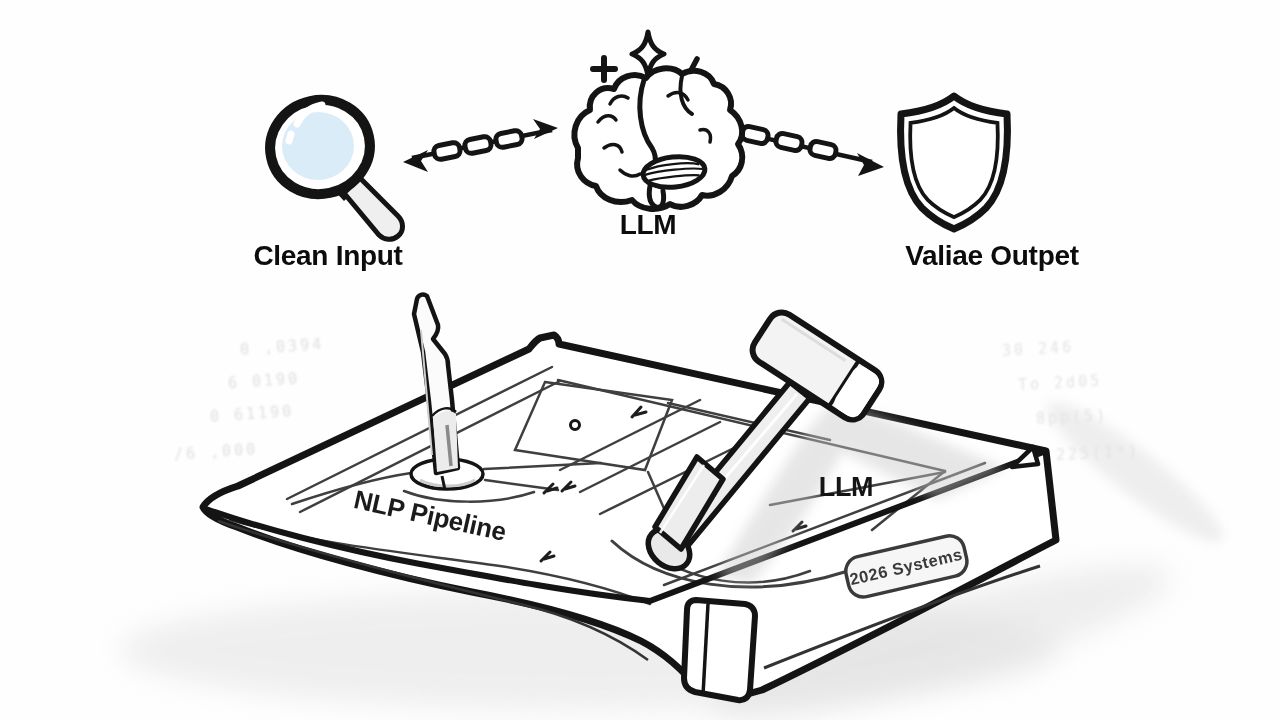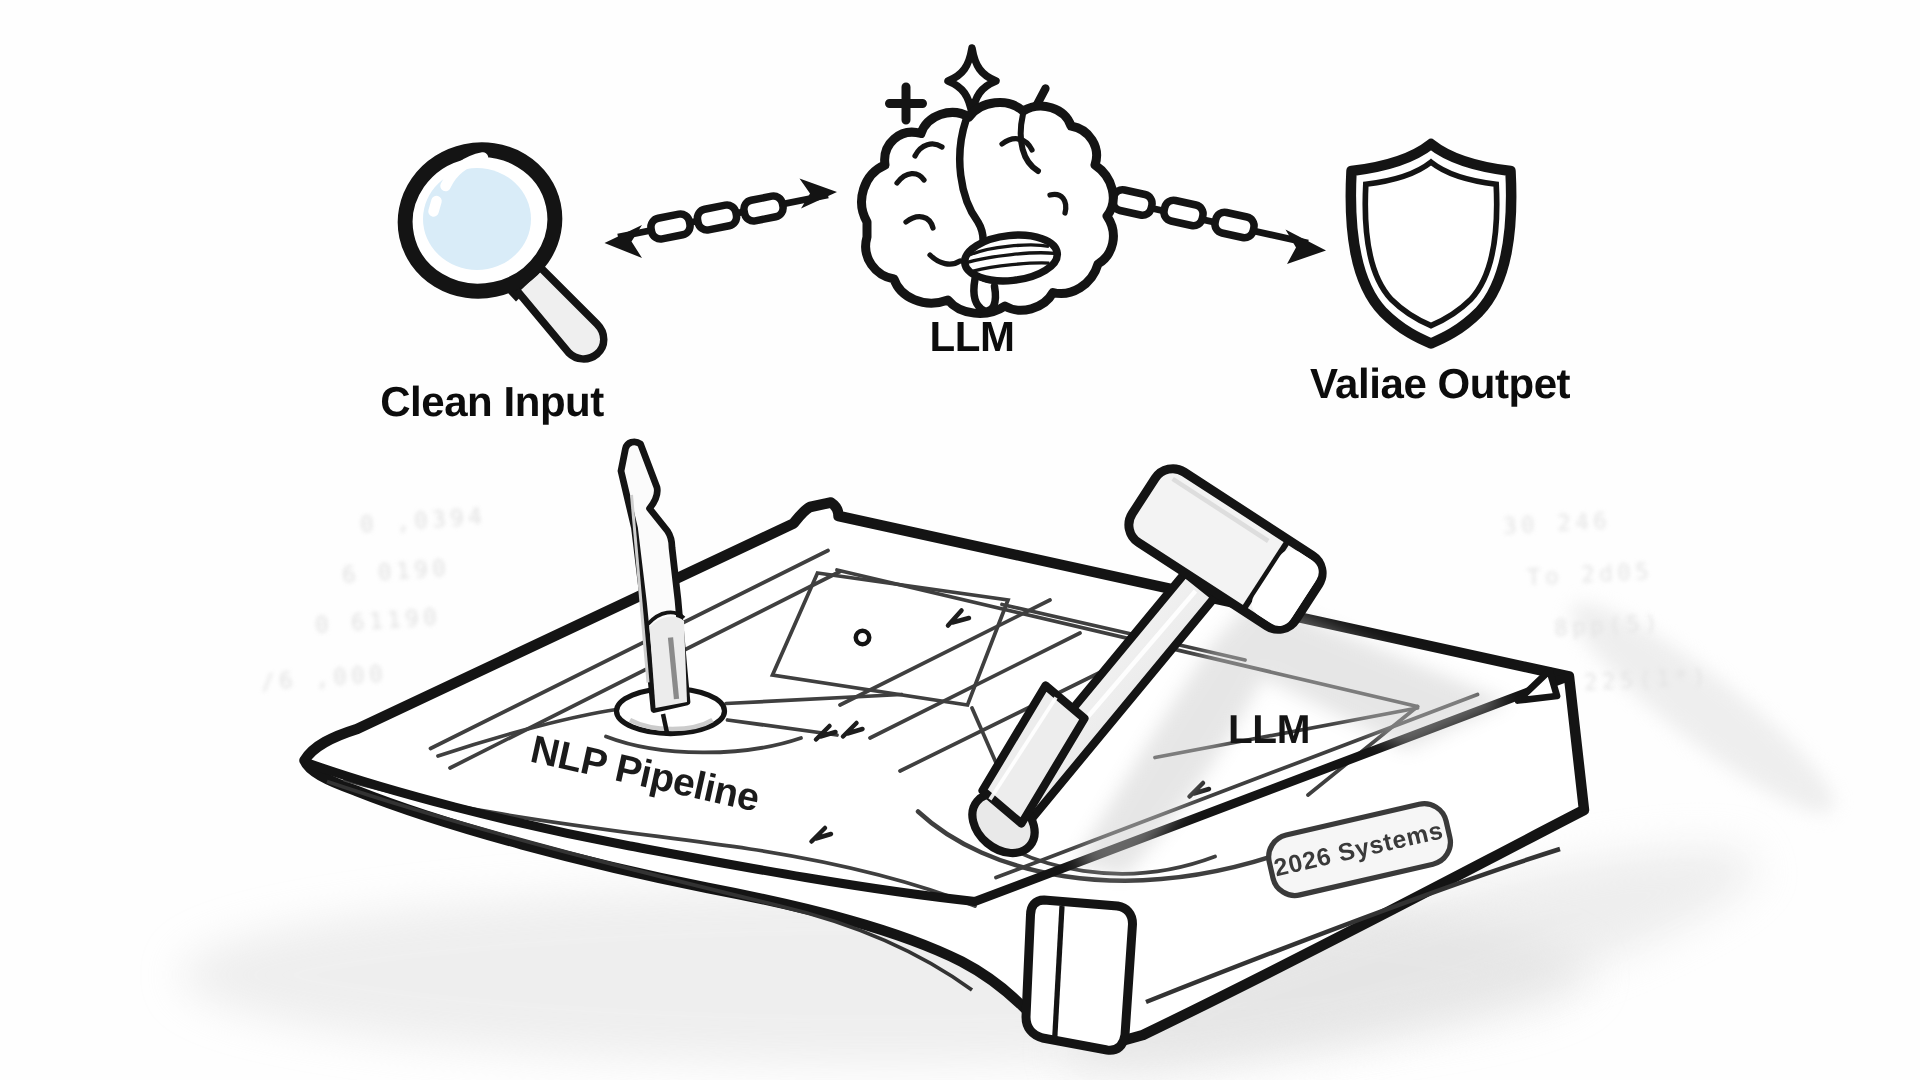--- a/index.html
+++ b/index.html
@@ -196,20 +196,20 @@
     </g>
 
     <g>
       <path d="M954,96 C944,104 926,111 901,114 C899,153 903,188 922,208 C935,221 947,226 954,229
                C961,226 973,221 986,208 C1005,188 1009,153 1007,114 C982,111 964,104 954,96 Z" fill="#ffffff" stroke="#141414" stroke-width="7" stroke-linejoin="round"></path>
       <path d="M954,96 C944,104 926,111 901,114 C899,153 903,188 922,208 C935,221 947,226 954,229
                C961,226 973,221 986,208 C1005,188 1009,153 1007,114 C982,111 964,104 954,96 Z" fill="none" stroke="#141414" stroke-width="4.6" transform="matrix(0.82,0,0,0.82,171.72,29.34)"></path>
     </g>
   </svg>
 
-  <div class="label top-row" style="left:328px;top:268px">Clean Input</div>
+  <div class="label top-row" style="left:328px;top:256px">Clean Input</div>
   <div class="label top-row" style="left:648px;top:225px">LLM</div>
-  <div class="label top-row" style="left:960px;top:256px">Valiae Outpet</div>
+  <div class="label top-row" style="left:992px;top:256px">Valiae Outpet</div>
 
   <div class="label nlp" style="left:430px;top:516px">NLP Pipeline</div>
   <div class="label bench-llm" style="left:846px;top:487px">LLM</div>
   <div class="label plaque-text" style="left:906px;top:567px">2026 Systems</div>
 </div>
 
 </body></html>

